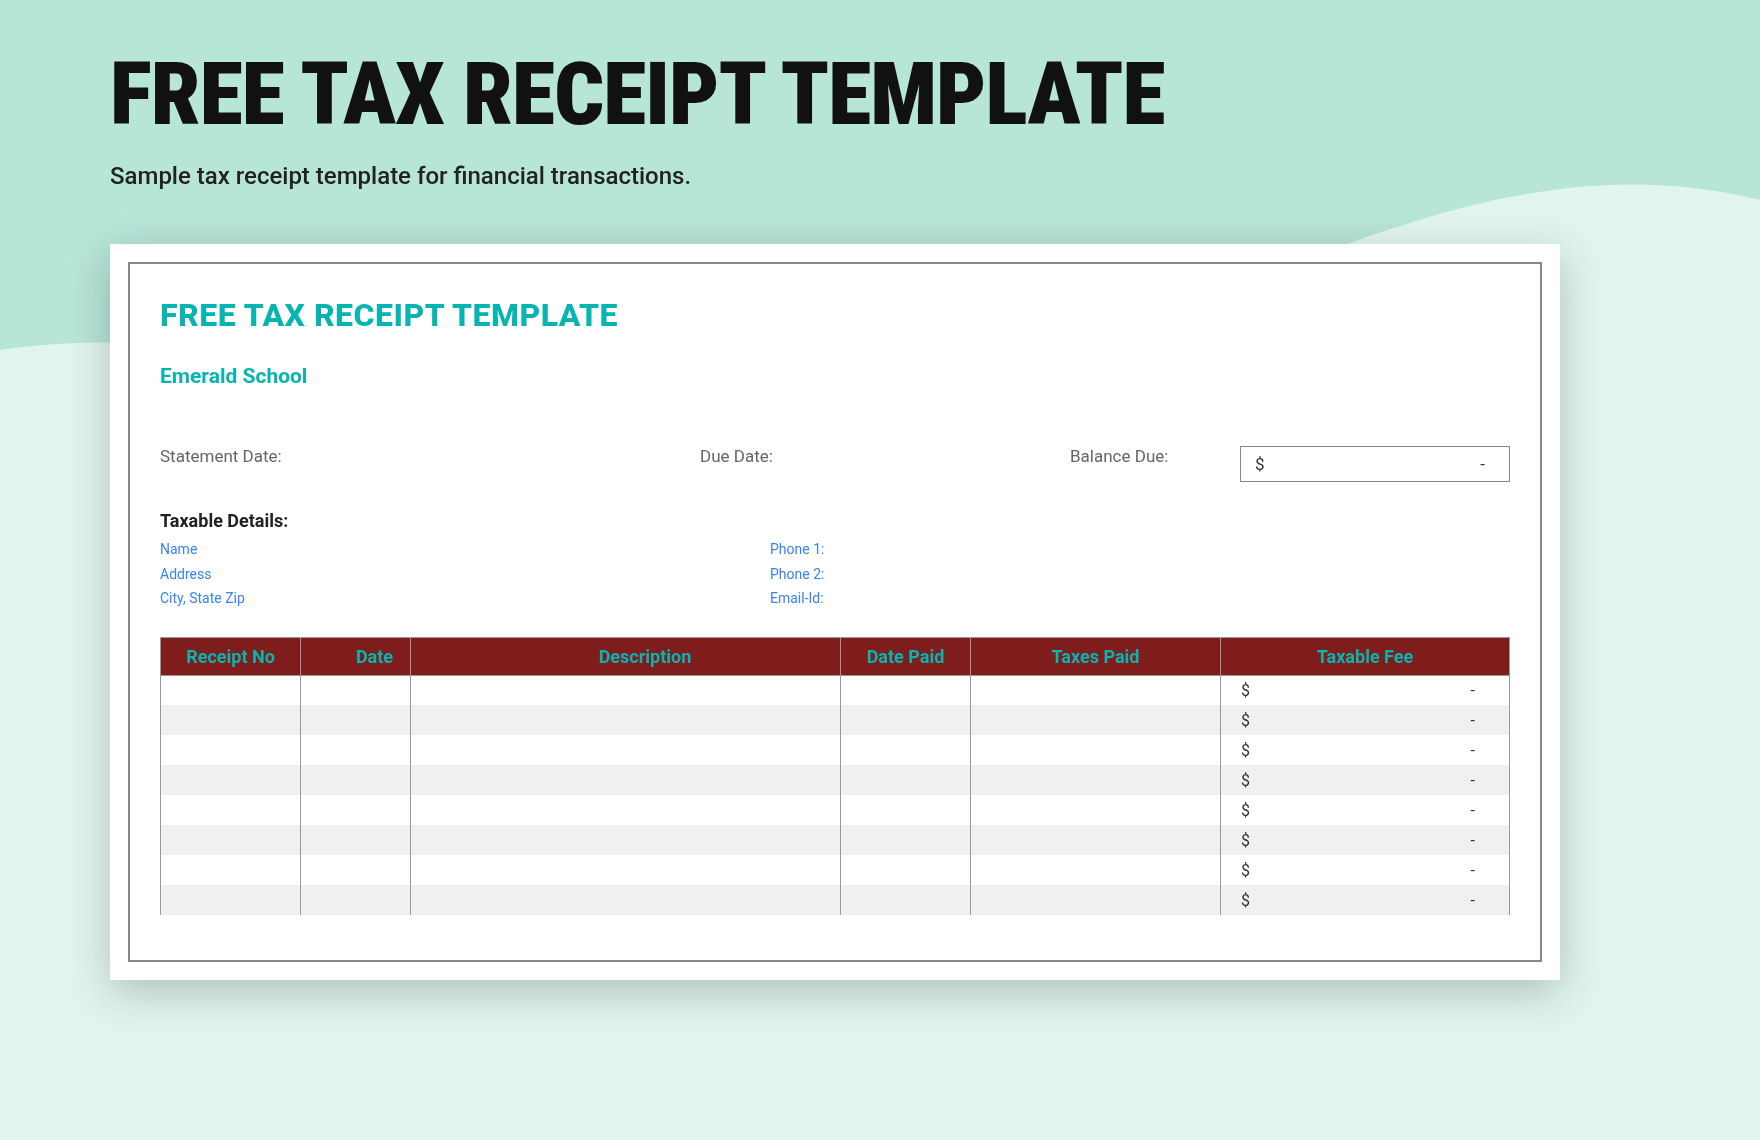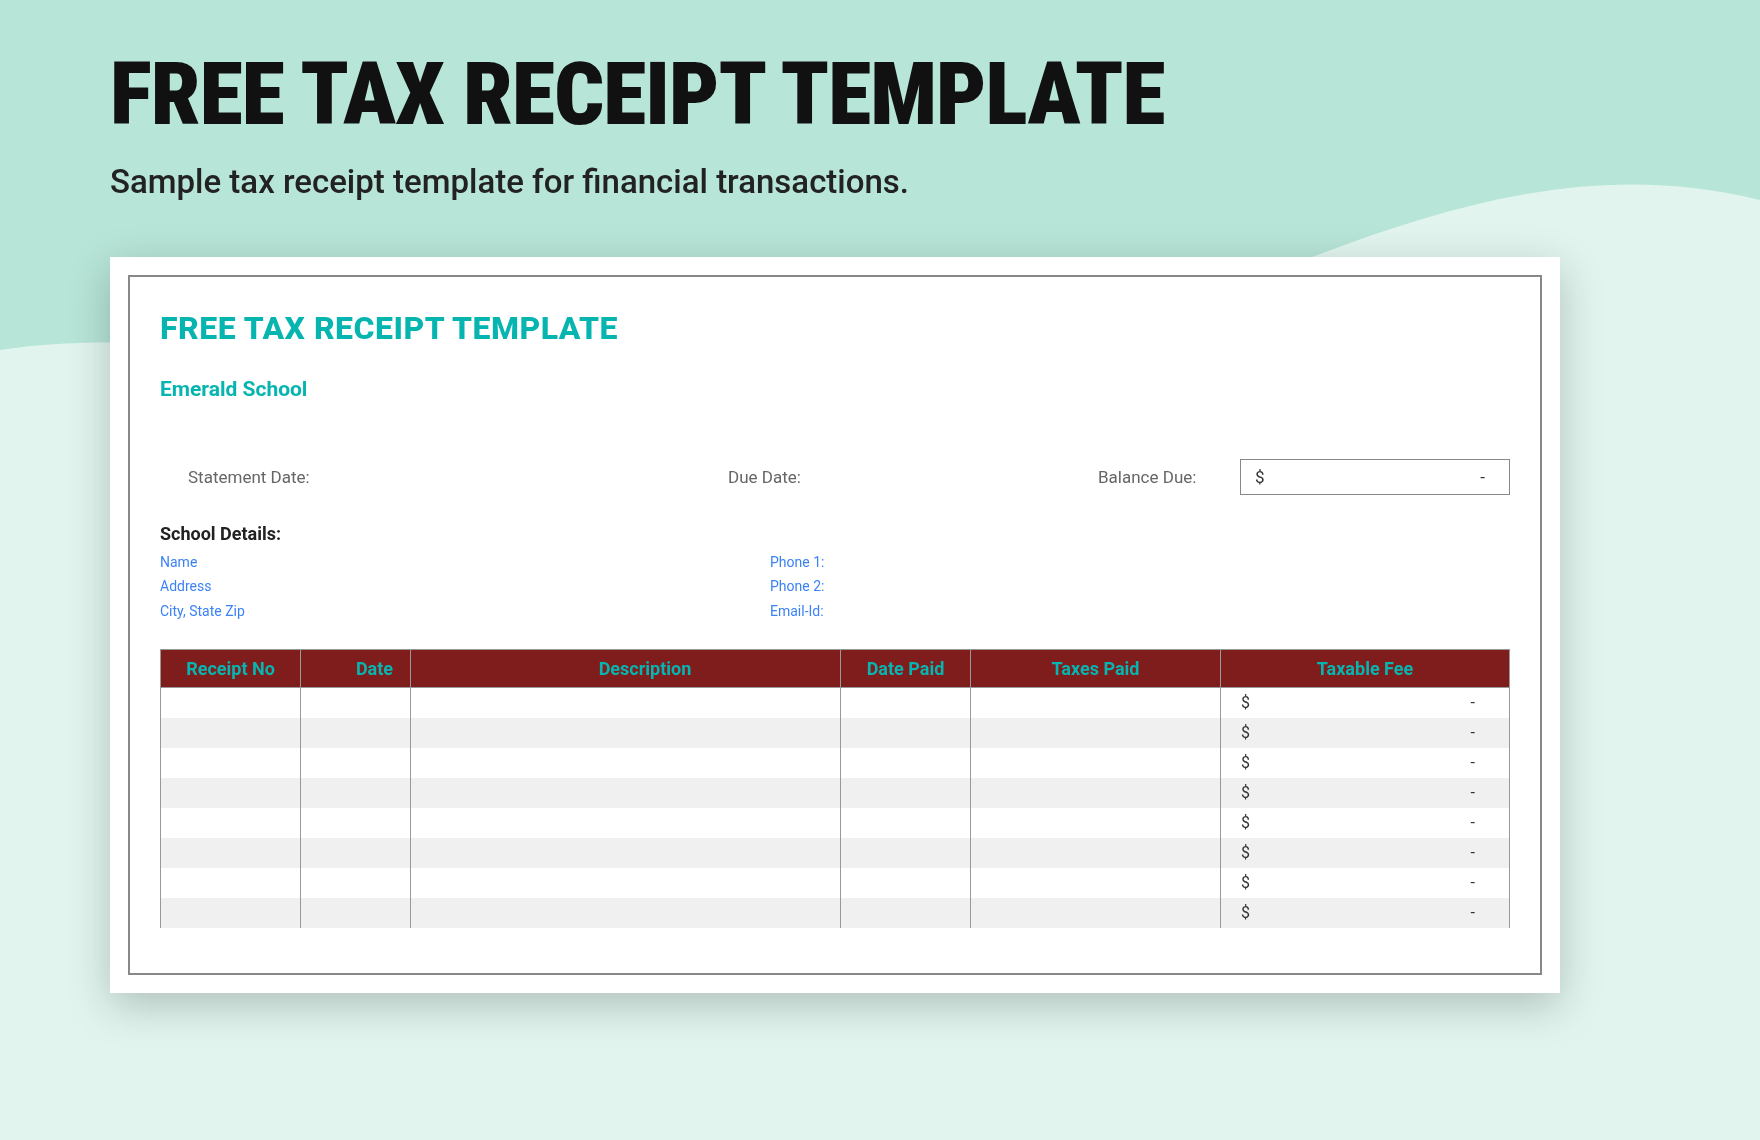--- a/index.html
+++ b/index.html
@@ -32,21 +32,21 @@
       font-size: 88px;
       font-weight: 900;
       color: #111;
       line-height: 1.0;
       letter-spacing: -1px;
       margin-bottom: 22px;
       text-transform: uppercase;
       font-stretch: condensed;
     }
     .page-subtitle {
-      font-size: 33px;
+      font-size: 24px;
       color: #222;
       font-weight: 500;
       line-height: 1.35;
       max-width: 820px;
     }
     .doc-wrapper {
       margin-top: 52px;
       display: flex;
       justify-content: flex-start;
     }
@@ -69,25 +69,24 @@
       margin-bottom: 30px;
     }
     .org-name {
       color: #06b5b0;
       font-size: 21px;
       font-weight: 700;
       margin-bottom: 58px;
     }
     .meta-row {
       display: flex;
-      align-items: center;
+      align-items: flex-start;
       font-size: 17px;
       color: #666;
       margin-bottom: 28px;
-      margin-left: 28px;
     }
     .meta-row .statement-date {
       width: 540px;
     }
     .meta-row .due-date {
       width: 370px;
     }
     .meta-row .balance-due-label {
       flex: 1;
     }
@@ -182,21 +181,21 @@
           <div class="statement-date">Statement Date:</div>
           <div class="due-date">Due Date:</div>
           <div class="balance-due-label">Balance Due:</div>
           <div class="balance-box">
             <span>$</span>
             <span>-</span>
           </div>
         </div>
 
         <div class="details-section">
-          <div class="details-heading">School Details:</div>
+          <div class="details-heading">Taxable Details:</div>
           <div class="details-grid">
             <div class="details-left">
               <div>Name</div>
               <div>Address</div>
               <div>City, State Zip</div>
             </div>
             <div class="details-right">
               <div>Phone 1:</div>
               <div>Phone 2:</div>
               <div>Email-Id:</div>

